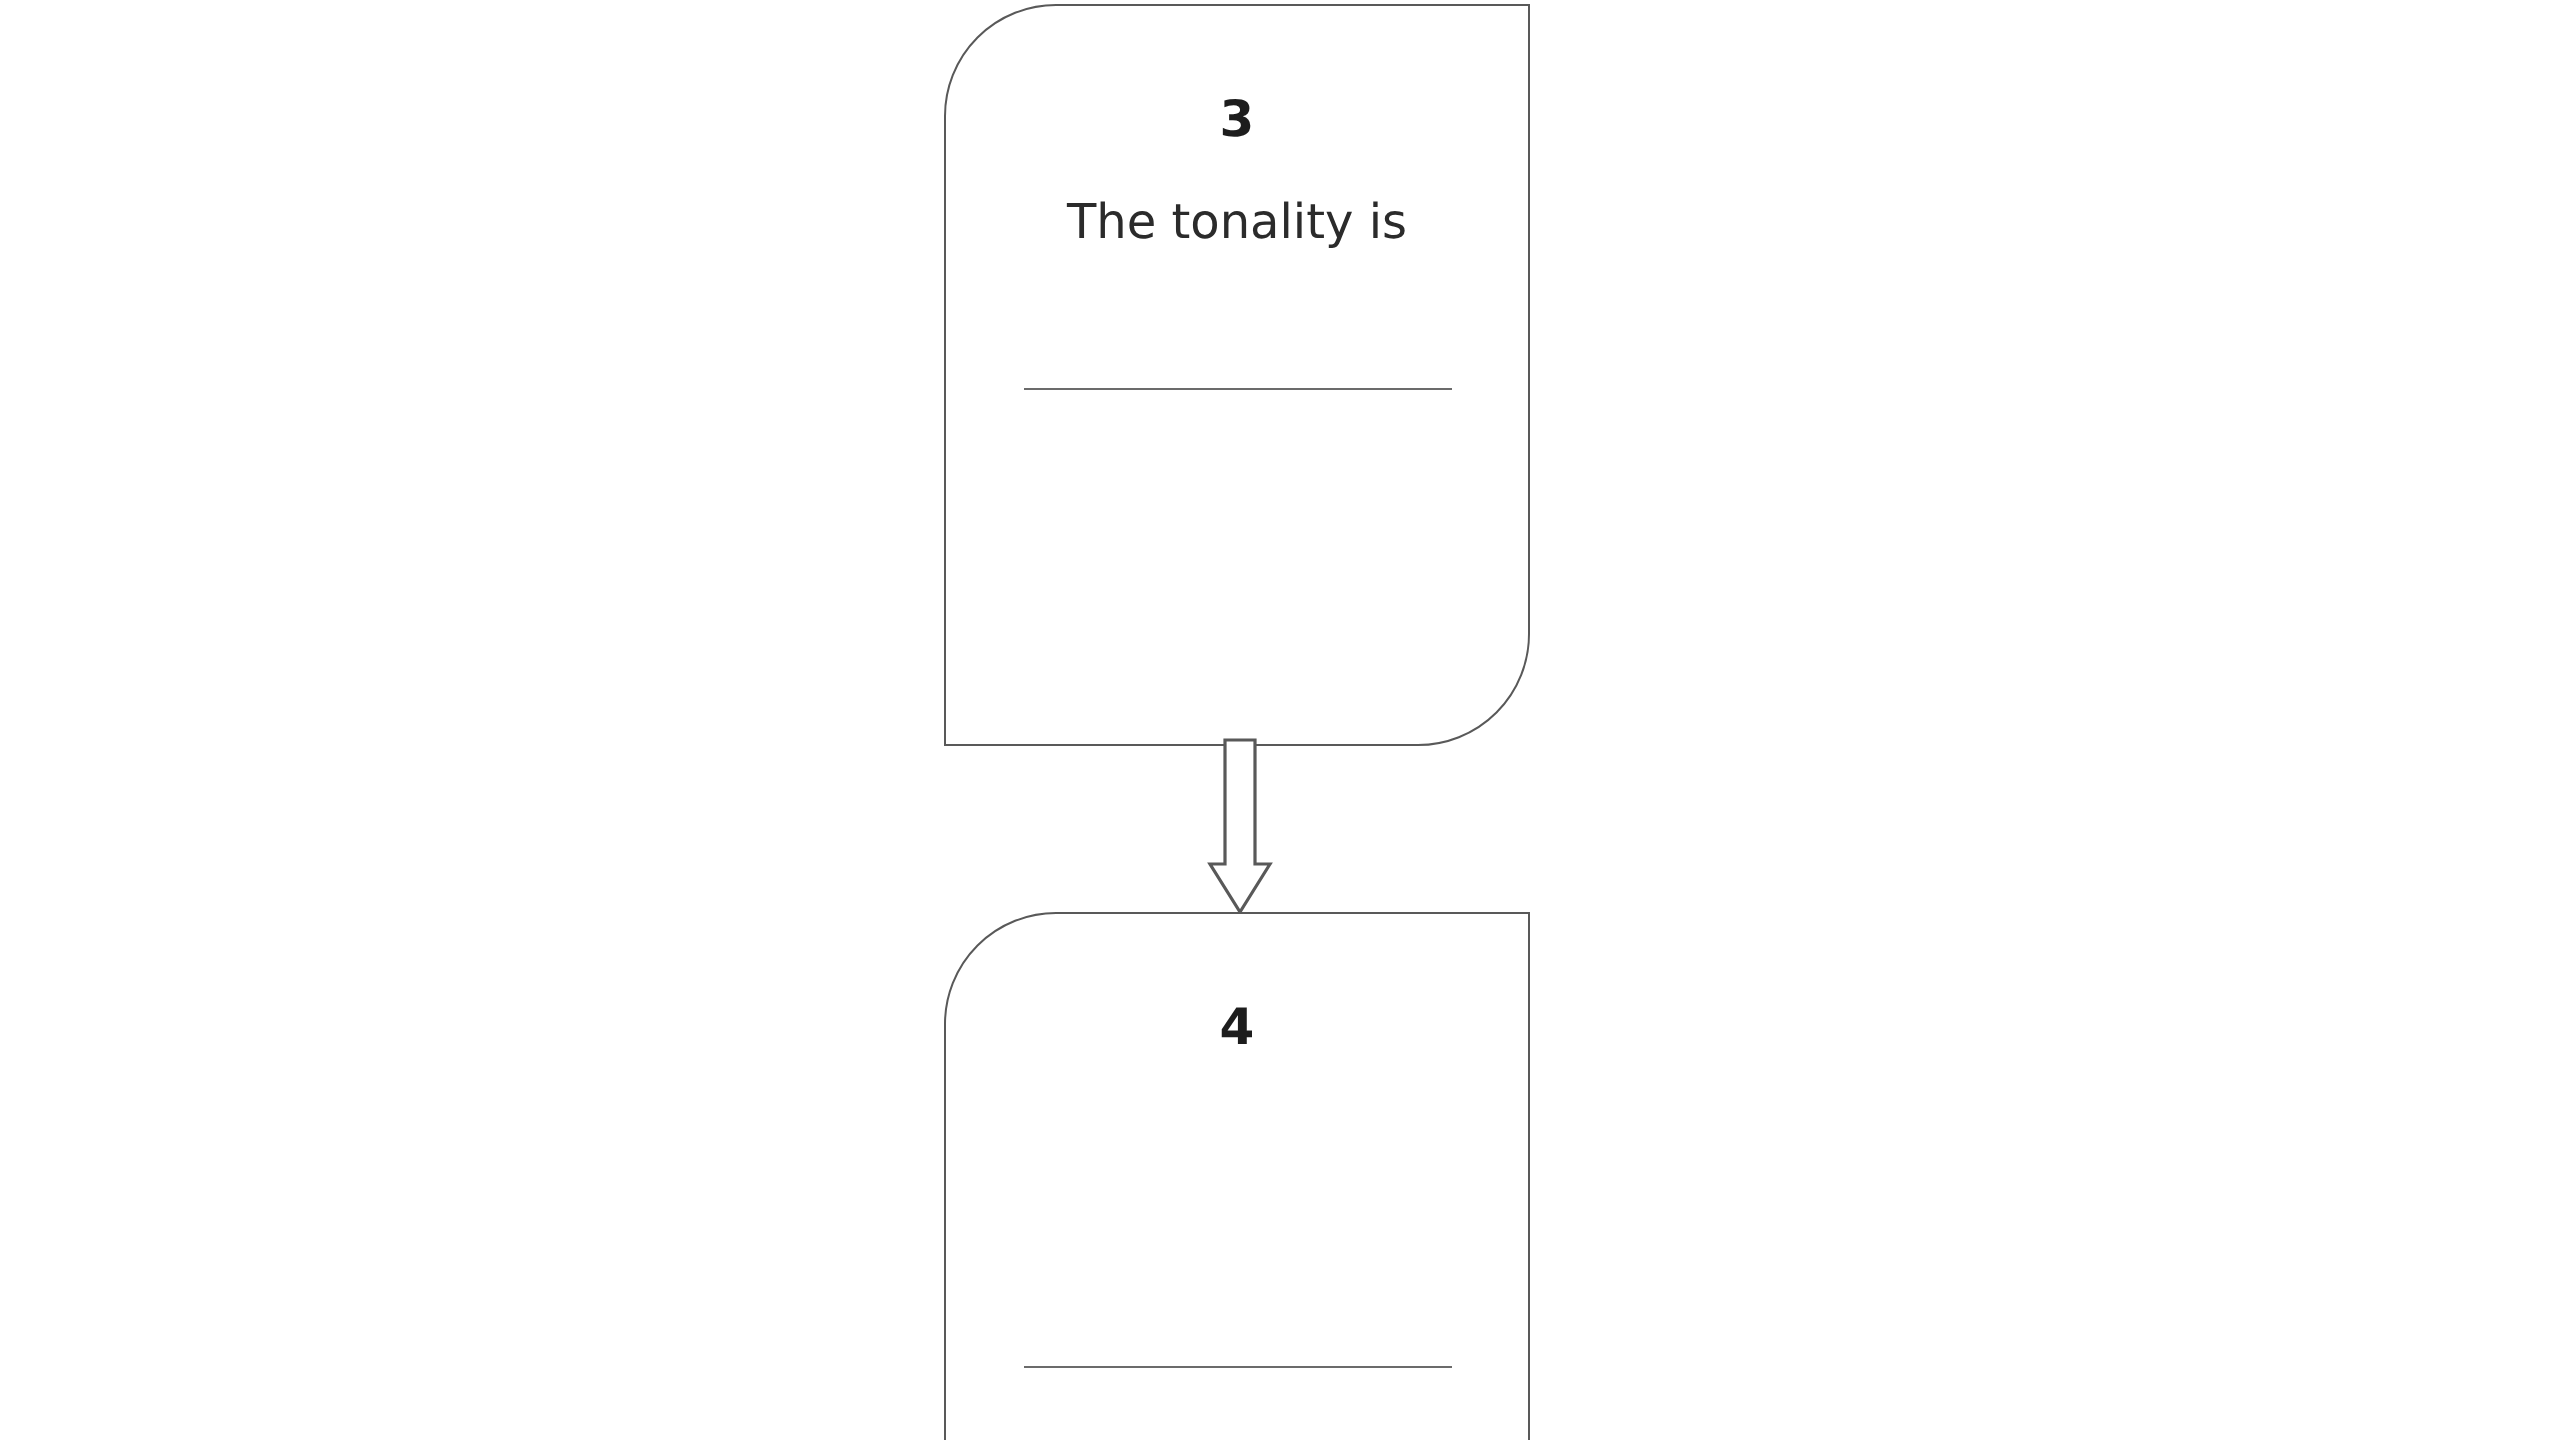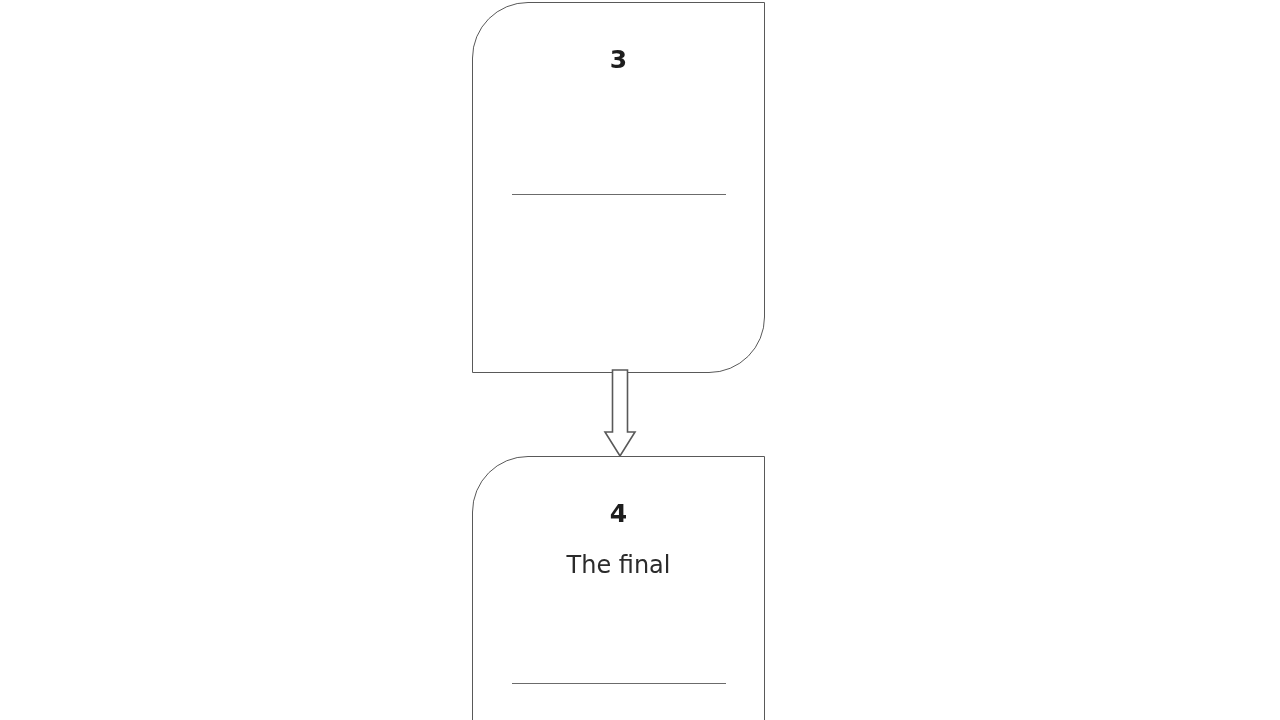--- a/index.html
+++ b/index.html
@@ -112,33 +112,33 @@
   }
 </style>
 </head>
 <body>
 
 <div id="flow-canvas">
 
   <div class="card" id="card-3">
     <div class="card-inner">
       <div class="card-number">3</div>
+      <div class="card-prompt">The tonality is</div>
     </div>
     <div class="answer-line"></div>
   </div>
 
   <div id="connector-arrow">
     <svg viewBox="0 0 36 90" xmlns="http://www.w3.org/2000/svg">
       <polygon points="10.5,0 25.5,0 25.5,62 33,62 18,86 3,62 10.5,62" fill="#ffffff" stroke="#595959" stroke-width="1.6" stroke-linejoin="miter"></polygon>
     </svg>
   </div>
 
   <div class="card" id="card-4">
     <div class="card-inner">
       <div class="card-number">4</div>
       <div class="card-prompt">
-        <div>The final</div>
       </div>
     </div>
     <div class="answer-line"></div>
   </div>
 
 </div>
 
 </body></html>

